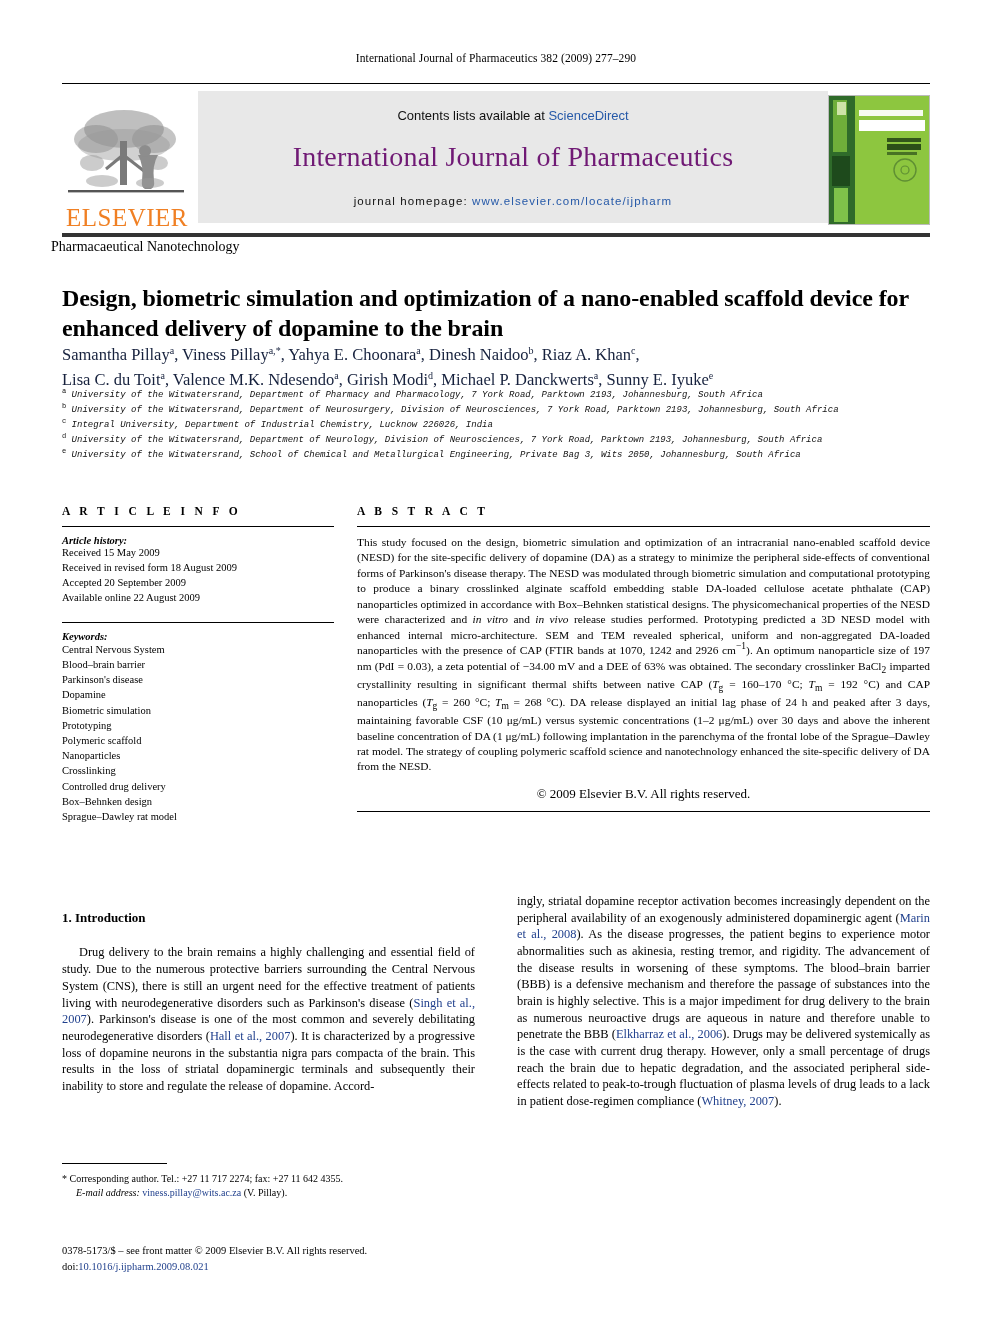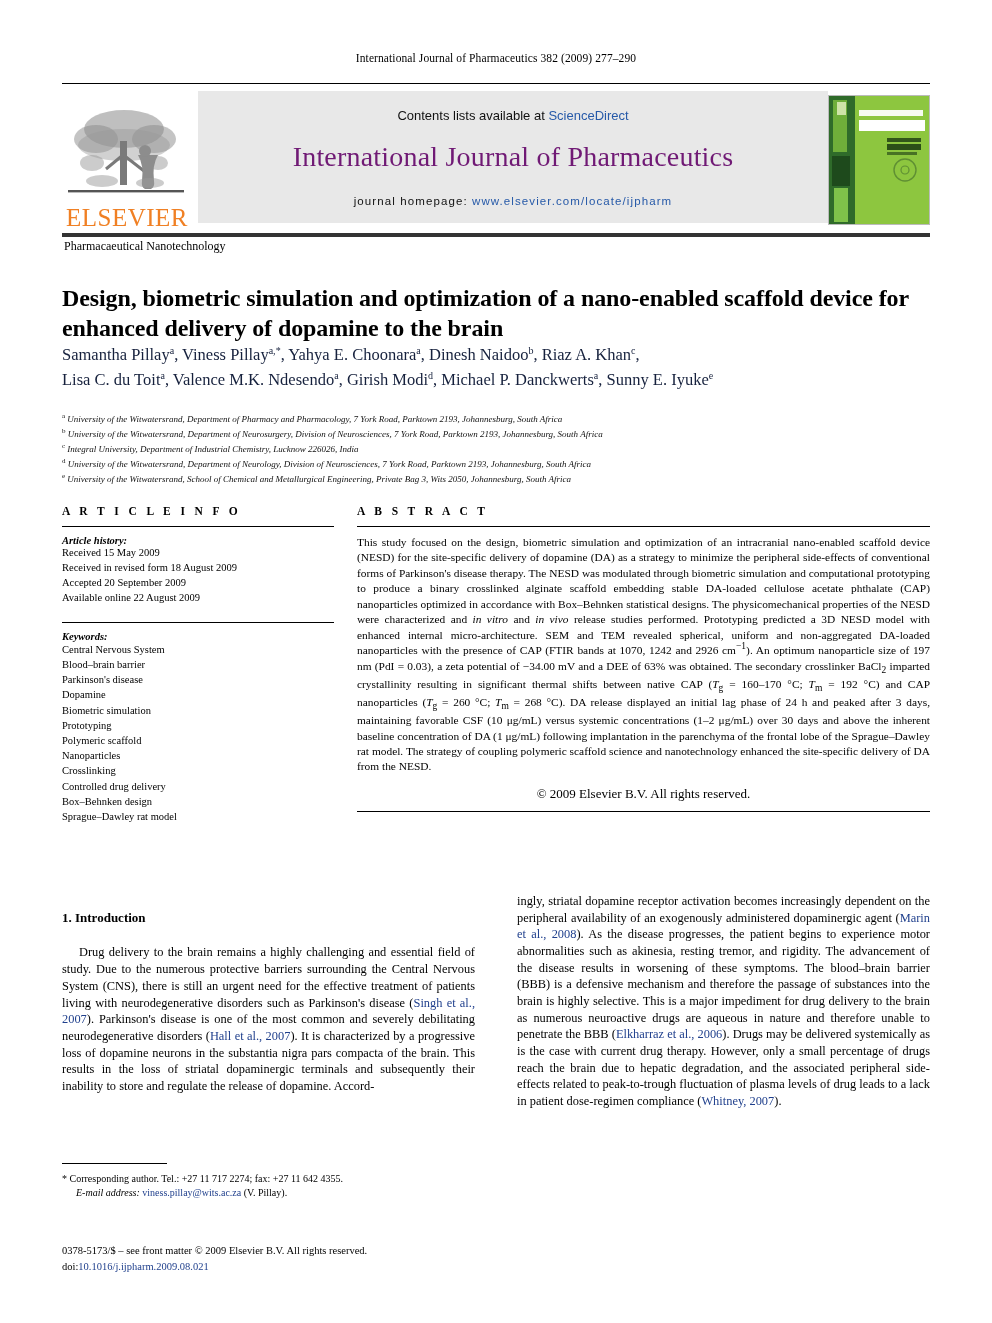--- a/index.html
+++ b/index.html
@@ -101,22 +101,22 @@
     font-size: 25px;
     color: #f08024;
     letter-spacing: .5px;
     text-align: center;
     line-height: 1;
   }
 
   
   .sec-label {
     position: absolute;
-    left: 64px; top: 239px;
-    font-size: 12px;
+    left: 51px; top: 239px;
+    font-size: 14px;
     font-weight: 400;
   }
   .art-title {
     position: absolute;
     left: 62px; top: 267px;
     width: 868px;
     font-size: 24px;
     line-height: 1.26;
     letter-spacing: -.1px;
   }
@@ -124,26 +124,27 @@
     position: absolute;
     left: 62px; top: 343px;
     width: 868px;
     font-size: 16.5px;
     line-height: 1.5;
     color: #16213d;
   }
   .authors sup { font-size: 10px; }
   .affils {
     position: absolute;
-    left: 62px; top: 412px;
+    left: 62px; top: 388px;
     width: 868px;
     font-size: 9px;
     font-style: italic;
     line-height: 1.68;
     color: #111;
+    font-family: Liberation Mono, monospace;
   }
   .affils sup { font-style: normal; font-size: 7px; }
 
   
   .infoblock {
     position: absolute;
     left: 62px; top: 505px;
     width: 868px;
   }
   .col-info {

